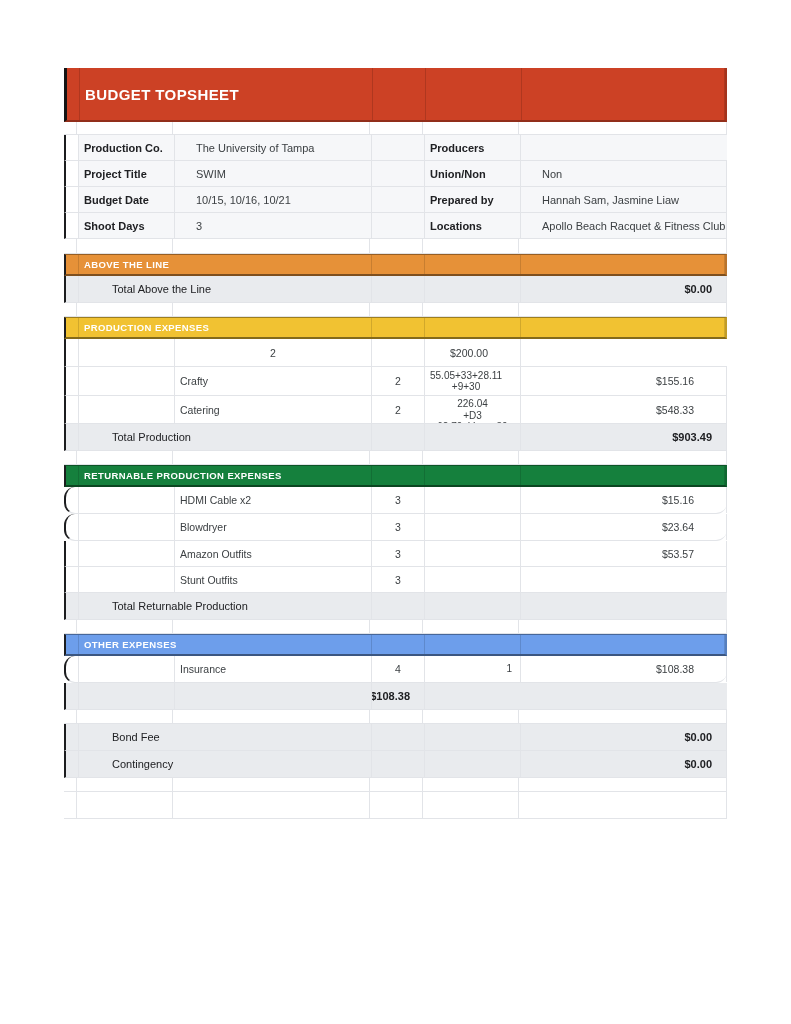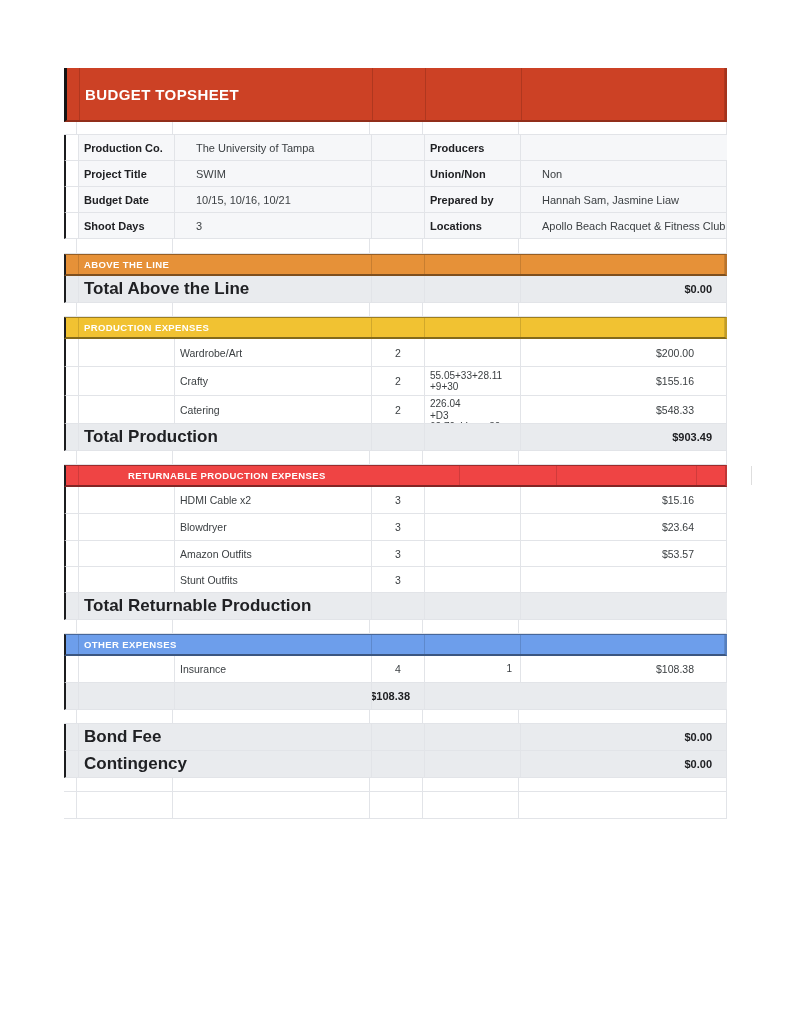--- a/index.html
+++ b/index.html
@@ -1,20 +1,20 @@
 <!DOCTYPE html>
 <html><head>
 <meta charset="utf-8">
 <style>
   html,body{margin:0;padding:0;}
   body{width:791px;height:1024px;background:#ffffff;position:relative;
        font-family:"Liberation Sans","DejaVu Sans",sans-serif;}
   .sheet{position:absolute;left:64px;top:68px;width:663px;}
   .row{display:grid;grid-template-columns:13px 96px 197px 53px 96px 1fr;
-       box-sizing:border-box;background:#fff;border-bottom:1px solid #e2e4e8;}
+       box-sizing:border-box;background:#fff;border-bottom:1px solid #e2e4e8;text-align:center;}
   .c{box-sizing:border-box;display:flex;align-items:center;overflow:hidden;
      border-right:1px solid #e2e4e8;padding:0 5px;}
   .lb{border-left:2px solid #1c1d1f;}
   
   .r-header{height:54px;border-left:3px solid #141414;border-bottom:2px solid rgba(0,0,0,0.28);border-right:2px solid rgba(0,0,0,0.2);}
   .r-header .c{border-right:1px solid rgba(0,0,0,0.14);}
   .title{grid-column:2/4;font-size:15px;font-weight:bold;color:#fff;letter-spacing:.4px;white-space:nowrap;}
   
   .r-banner{height:22px;border-top:1px solid rgba(0,0,0,0.35);border-bottom:2px solid rgba(0,0,0,0.45);
             border-right:2px solid rgba(0,0,0,0.2);}
@@ -27,34 +27,34 @@
   .value{font-size:11px;color:#3c4043;white-space:nowrap;margin-left:16px;}
   
   .r-item{height:28px;}
   .name{font-size:10.5px;color:#3c4043;white-space:nowrap;}
   .qty{font-size:10.5px;color:#3c4043;justify-content:center;}
   .note{font-size:10px;color:#3c4043;white-space:pre-line;line-height:1.15;}
   .note-right{justify-content:flex-end;padding-right:8px;}
   .amt{justify-content:flex-end;font-size:10.5px;color:#3c4043;padding-right:32px;white-space:nowrap;}
   
   .r-total{background:#e9ebee;height:27px;}
-  .tlabel{grid-column:2/4;font-weight:bold;font-size:17px;color:#202124;white-space:nowrap;}
+  .tlabel{grid-column:2/4;font-weight:normal;font-size:11px;color:#202124;white-space:nowrap;margin-left:28px;}
   .amtb{justify-content:flex-end;font-size:11px;font-weight:bold;color:#202124;padding-right:14px;white-space:nowrap;}
   
   .r-grand{height:31px;border-top:2px solid rgba(0,0,0,0.4);border-bottom:2px solid rgba(0,0,0,0.45);
            border-right:2px solid rgba(0,0,0,0.2);}
   .r-grand .c{border-right:1px solid rgba(0,0,0,0.13);}
   .glabel{grid-column:2/4;font-size:14px;font-weight:bold;color:#fff;letter-spacing:.3px;white-space:nowrap;}
   .gamt{justify-content:flex-end;font-size:15px;font-weight:bold;color:#fff;padding-right:14px;white-space:nowrap;}
   
   .r-thin{height:13px;}
   .r-spacer{height:14px;}
   .h15{height:15px;}
   .h26{height:26px;}
-  .h27{height:27px;}
+  .h27{height:27px;border-radius:11px;}
   .h29{height:29px;}
   .r-empty{height:27px;}
 </style>
 </head>
 <body>
 
 <div class="sheet">
 
   <div class="row r-header" style="background: rgb(204, 65, 37);">
     <div class="c"></div>
@@ -140,21 +140,20 @@
   <div class="row r-banner lb" style="background: rgb(241, 194, 50);">
     <div class="c"></div>
     <div class="c bannertitle">PRODUCTION EXPENSES</div>
     <div class="c"></div>
     <div class="c"></div>
     <div class="c"></div>
   </div>
   <div class="row r-item lb">
     <div class="c"></div>
     <div class="c"></div>
-    <div class="c name">Wardrobe/Art</div>
     <div class="c qty">2</div>
     <div class="c note"></div>
     <div class="c amt">$200.00</div>
   </div>
   <div class="row r-item h29 lb">
     <div class="c"></div>
     <div class="c"></div>
     <div class="c name">Crafty</div>
     <div class="c qty">2</div>
     <div class="c note">55.05+33+28.11
@@ -180,21 +179,21 @@
 
   <div class="row r-spacer">
     <div class="c"></div>
       <div class="c"></div>
       <div class="c"></div>
       <div class="c"></div>
       <div class="c"></div>
       <div class="c"></div>
   </div>
 
-  <div class="row r-banner lb" style="background: #ef4444; gap: 44px;">
+  <div class="row r-banner lb" style="background: #15803d;">
     <div class="c"></div>
     <div class="c bannertitle">RETURNABLE PRODUCTION EXPENSES</div>
     <div class="c"></div>
     <div class="c"></div>
     <div class="c"></div>
   </div>
   <div class="row r-item h27 lb">
     <div class="c"></div>
     <div class="c"></div>
     <div class="c name">HDMI Cable x2</div>

